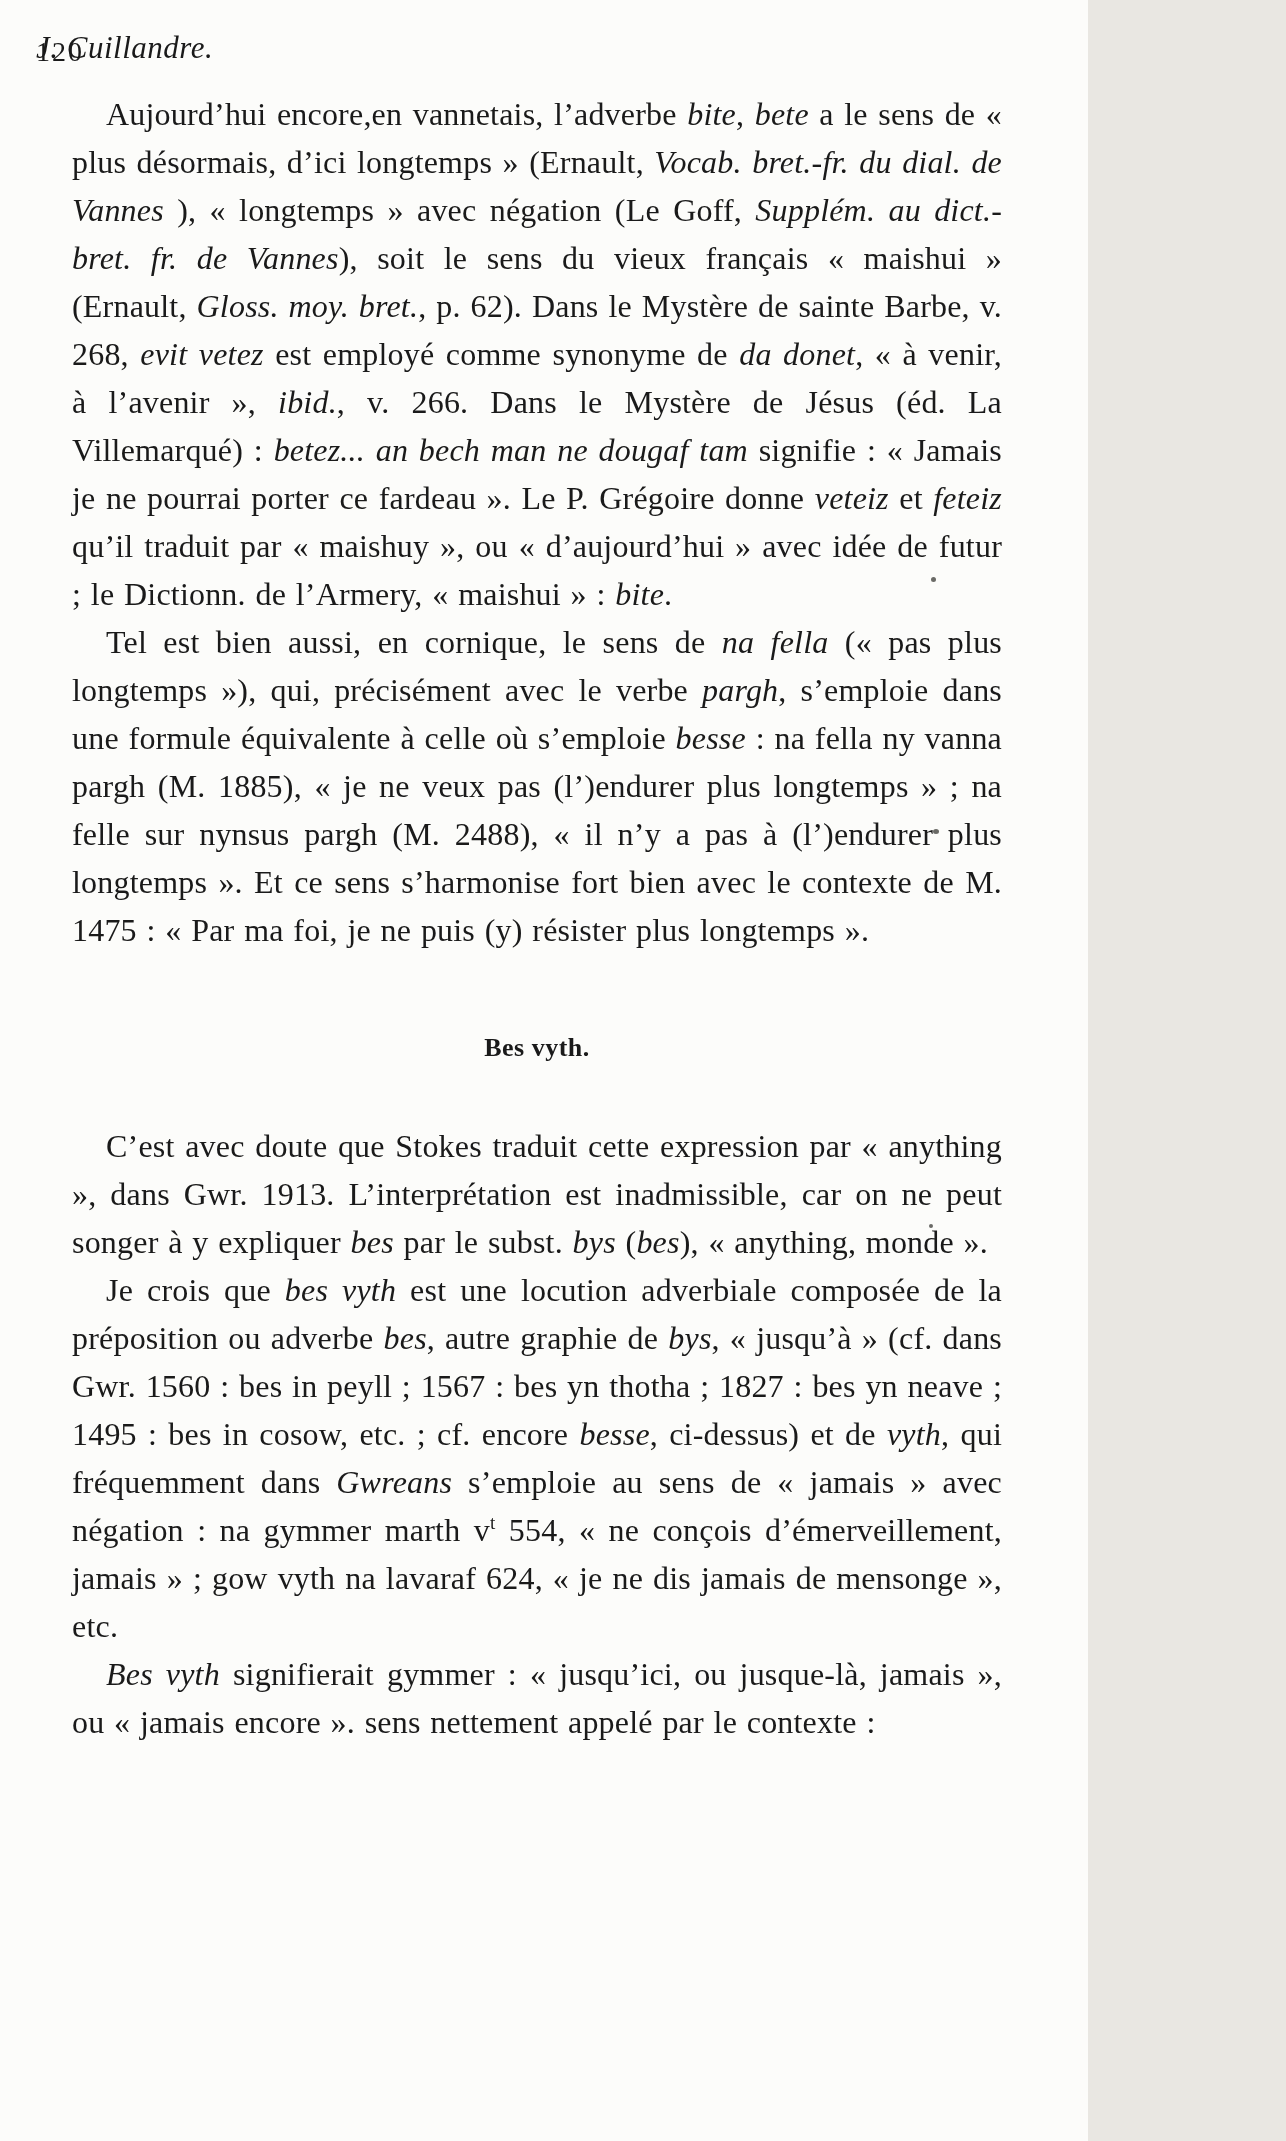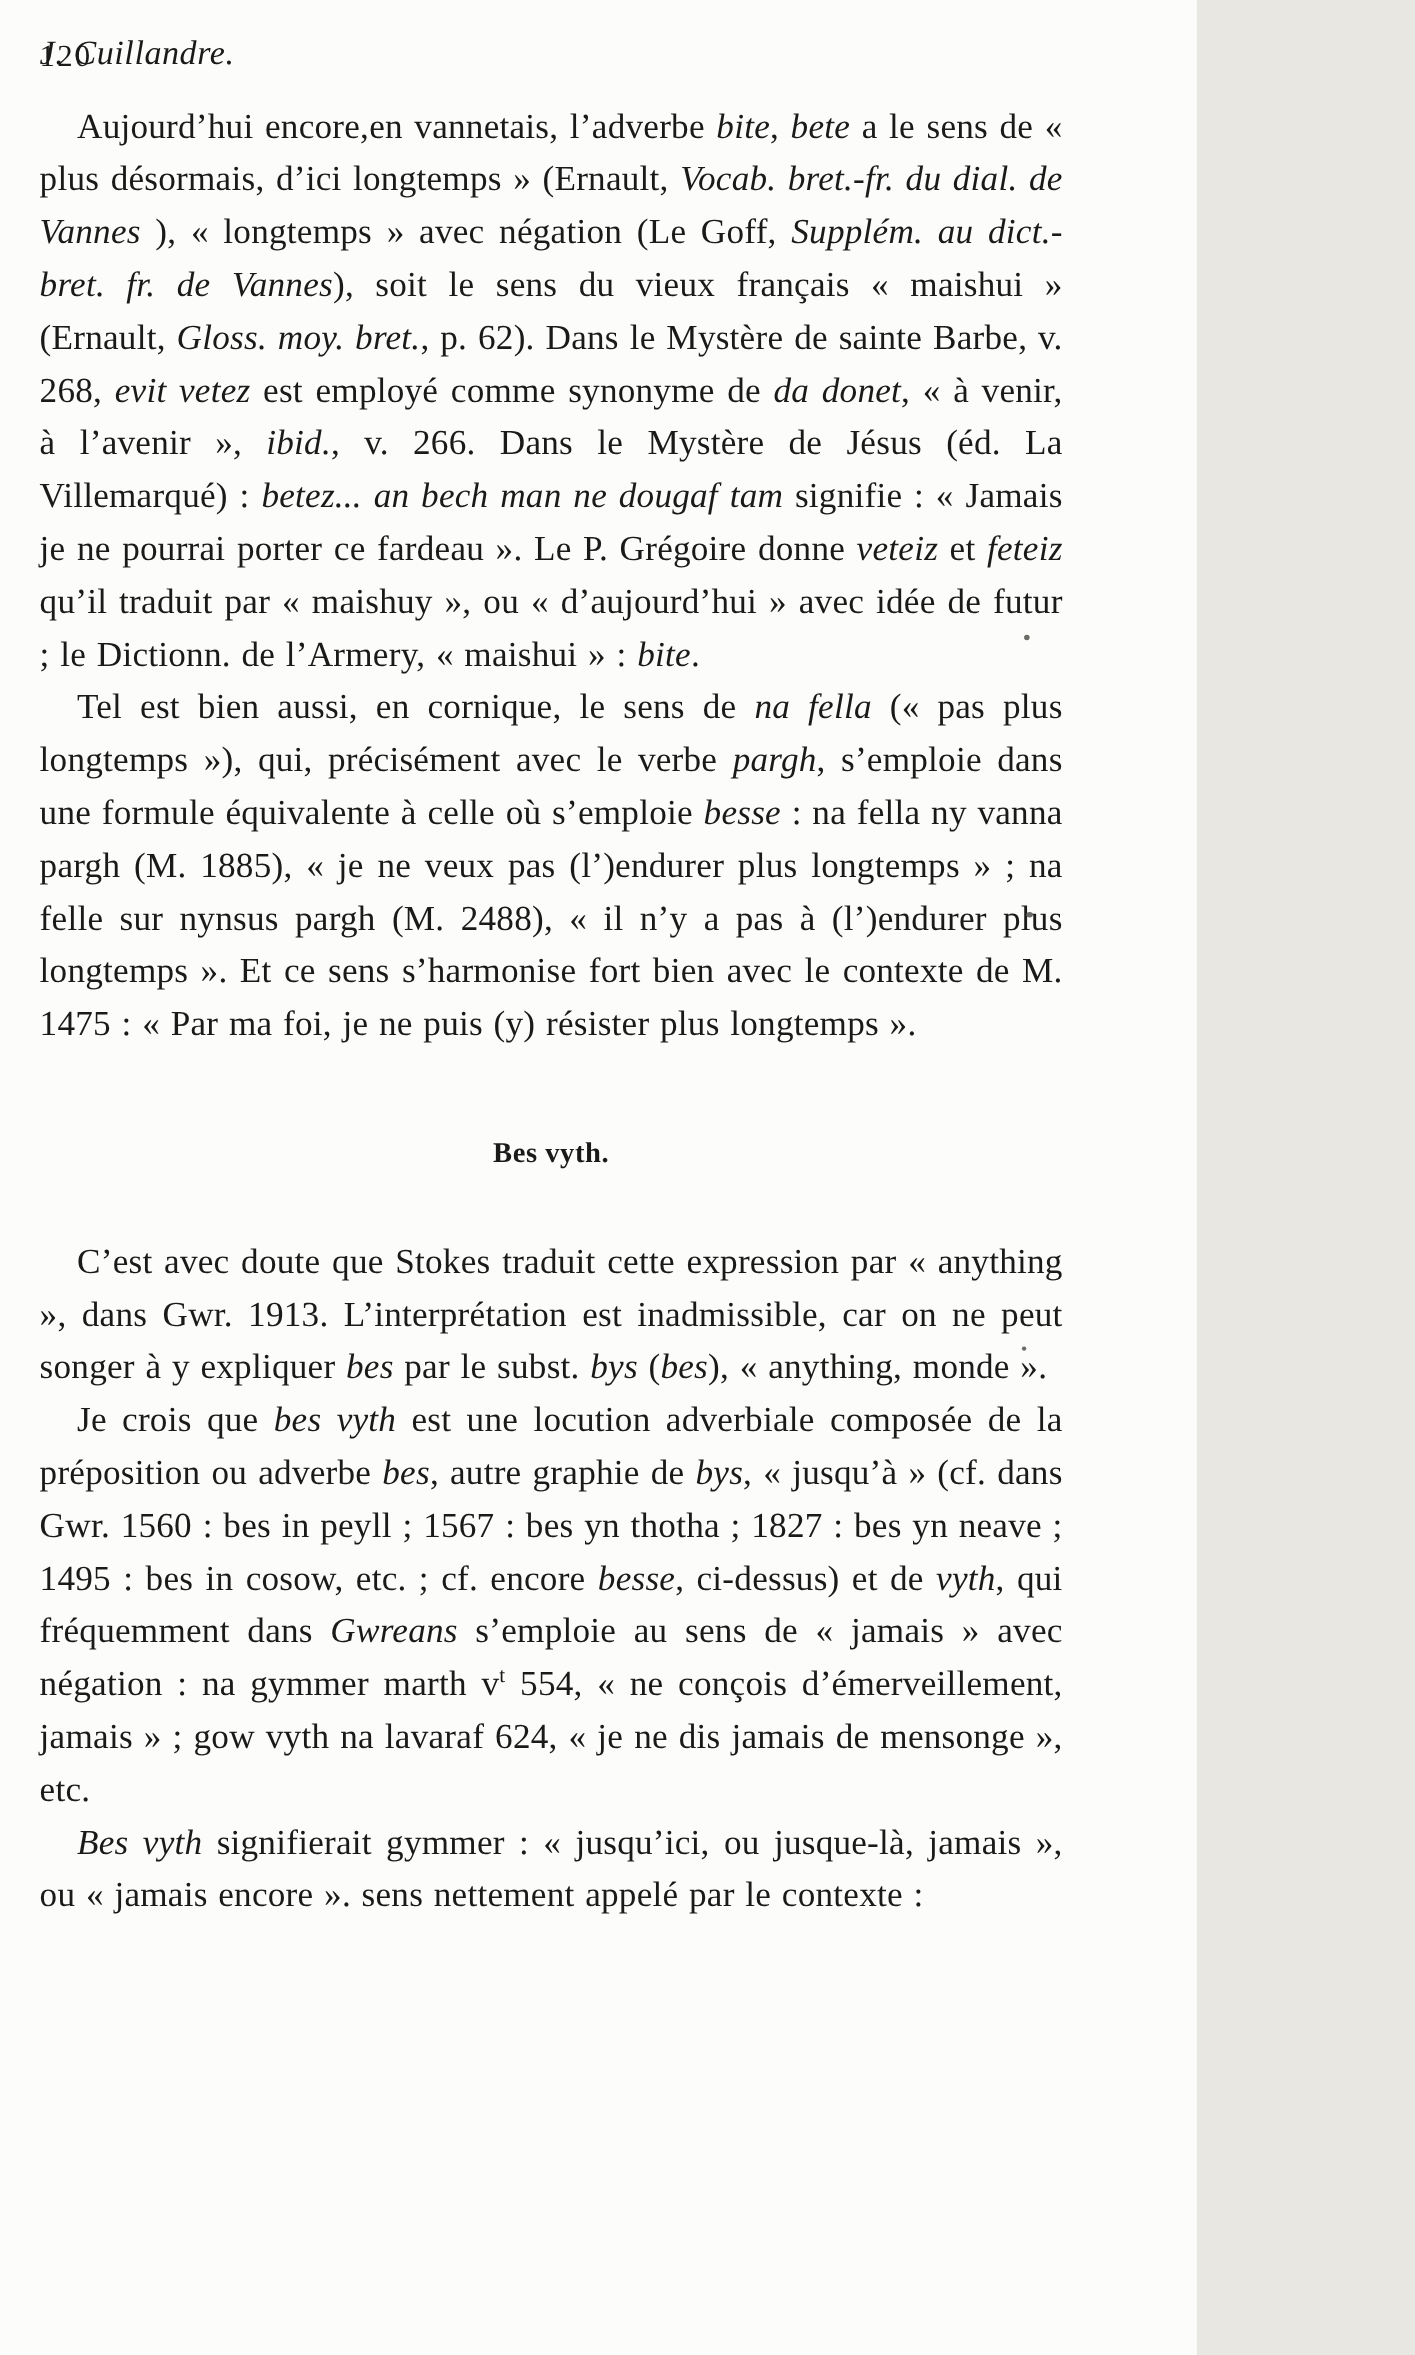--- a/index.html
+++ b/index.html
@@ -32,20 +32,21 @@
     letter-spacing: 2px;
   }
   .running-head {
     display: block;
     font-style: italic;
     font-size: 31px;
     letter-spacing: 0.5px;
   }
   .page-body {
     width: 930px;
+    margin-left: 36px;
   }
   .paragraph {
     margin: 0;
     font-size: 32px;
     line-height: 48px;
     text-align: justify;
     text-indent: 34px;
     letter-spacing: 0.2px;
     word-spacing: 1.5px;
     hyphens: auto;

